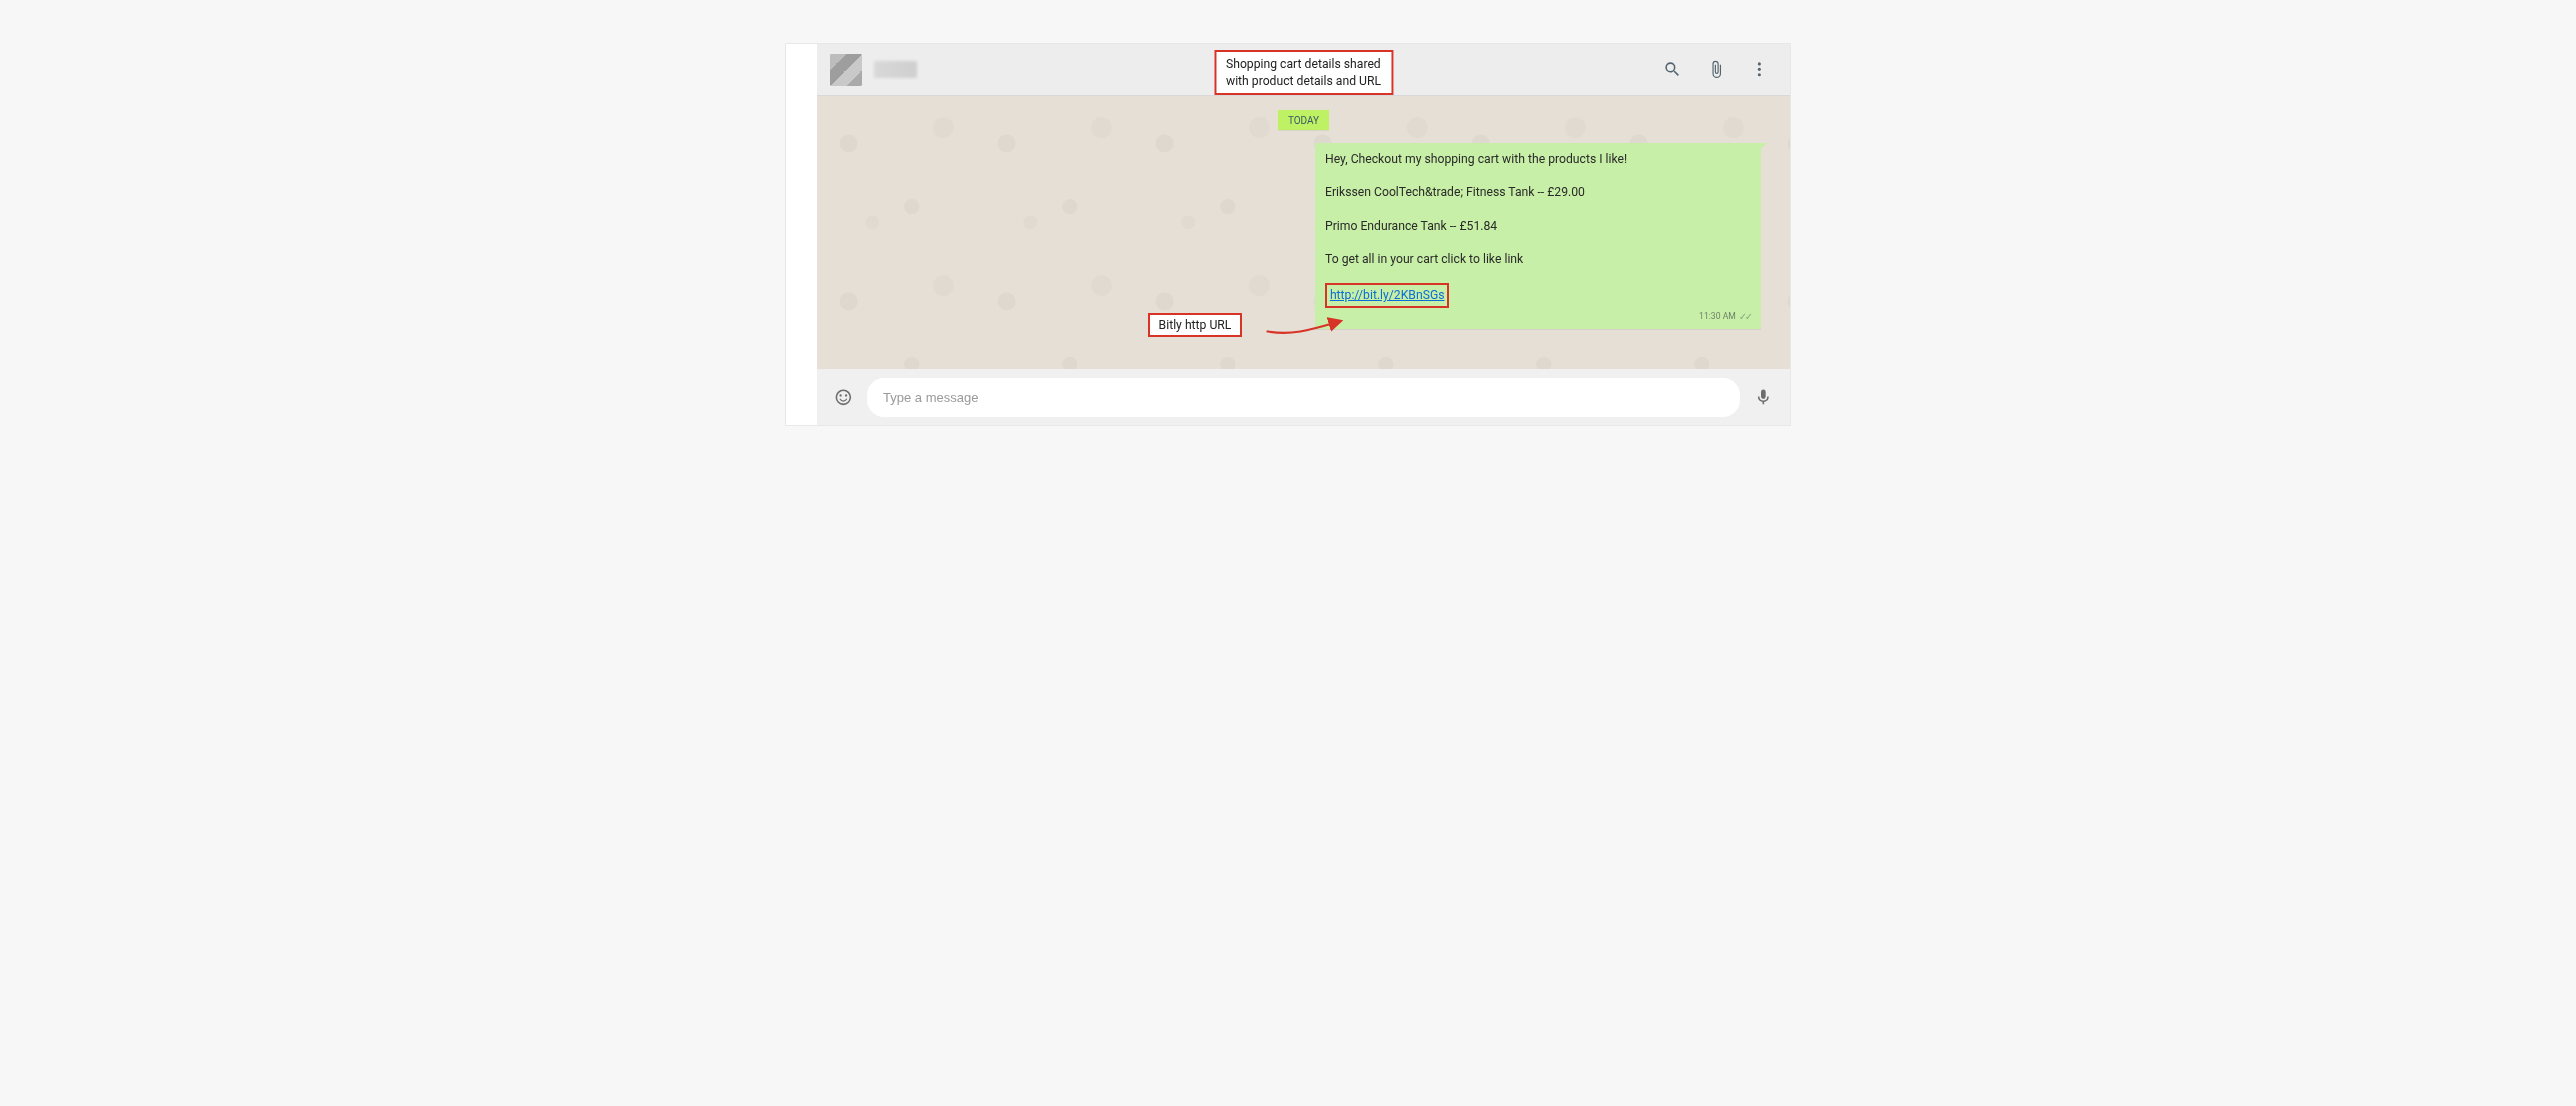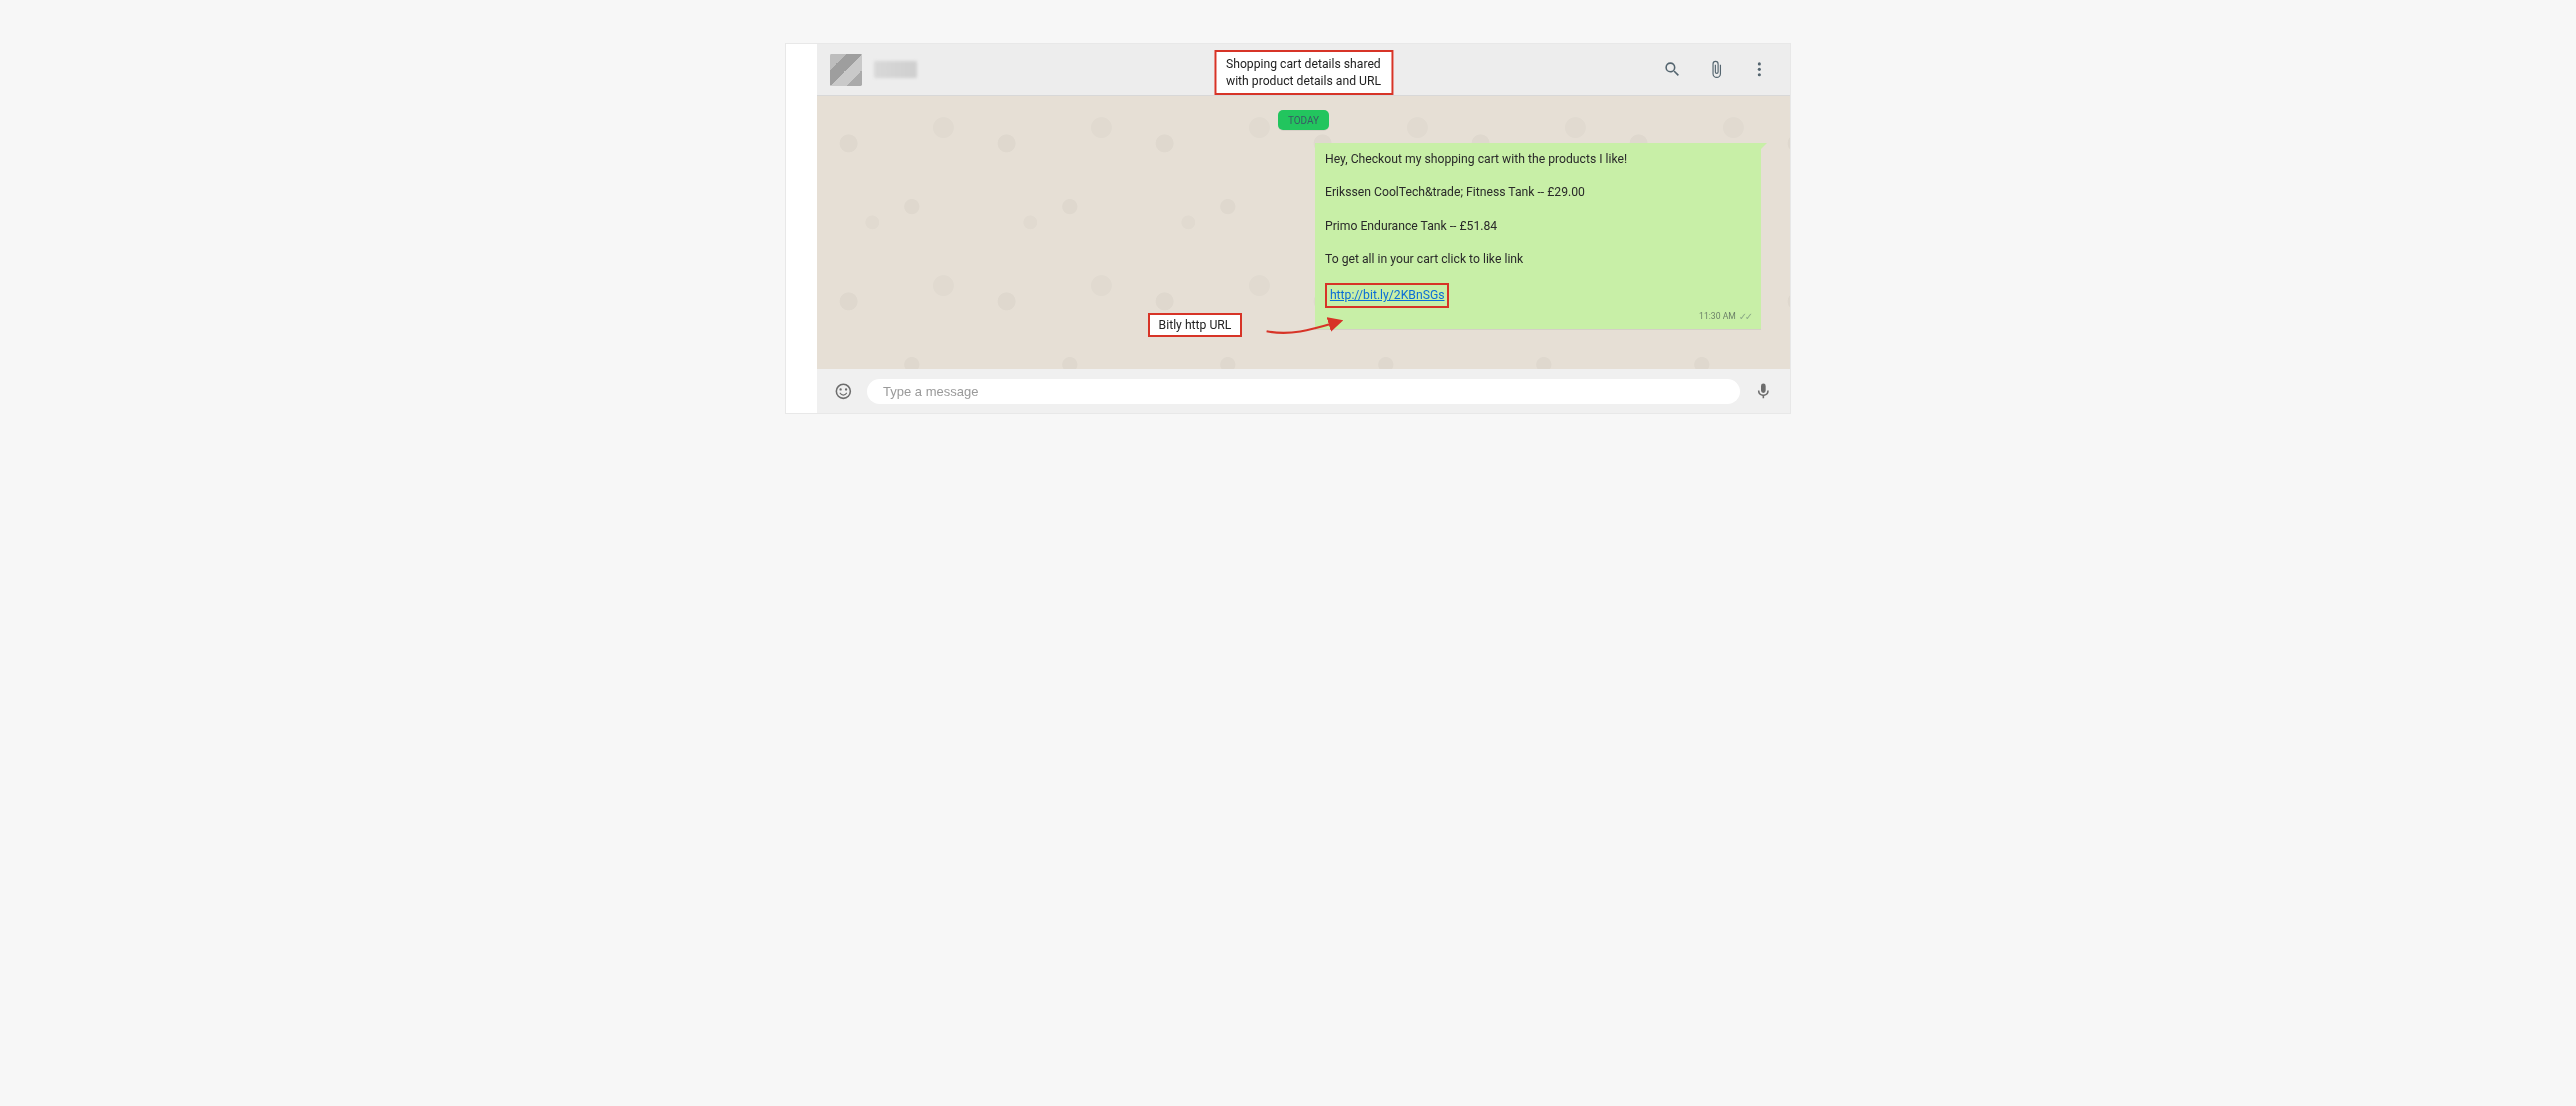--- a/index.html
+++ b/index.html
@@ -80,25 +80,25 @@
       radial-gradient(circle at 60% 70%, rgba(0,0,0,0.03) 0 7.2px, transparent 8px),
       radial-gradient(circle at 80% 20%, rgba(0,0,0,0.025) 0 10px, transparent 10.8px),
       radial-gradient(circle at 35% 80%, rgba(0,0,0,0.025) 0 6.5px, transparent 7.2px);
     background-size: 158px 158px;
     pointer-events: none;
   }
   .date-chip {
     display: block;
     width: max-content;
     margin: 2.9px auto 13px auto;
-    background: #22c55e;
+    background: #bef264;
     color: #3a5965;
     font-size: 10px;
     padding: 4.3px 10px;
-    border-radius: 5px;
+    border-radius: 0;
     box-shadow: 0 0.7px 0 rgba(0,0,0,0.08);
     position: relative;
     z-index: 1;
   }
   .msg-out {
     position: relative;
     z-index: 1;
     max-width: 446px;
     margin-left: auto;
     background: #c8efa7;
@@ -160,21 +160,21 @@
   }
   .emoji-btn, .mic-btn {
     width: 27px; height: 27px;
     display: flex; align-items: center; justify-content: center;
     color: #6d6d6d;
     cursor: pointer;
   }
   .emoji-btn svg, .mic-btn svg { width: 18.7px; height: 18.7px; fill: currentColor; }
   .msg-input {
     flex: 1;
-    height: 25px;
+    height: 39px;
     border-radius: 17px;
     border: none;
     background: #fff;
     padding: 0 16px;
     font-size: 13px;
     color: #333;
     outline: none;
   }
   .msg-input::placeholder { color: #9a9a9a; }
 </style>

